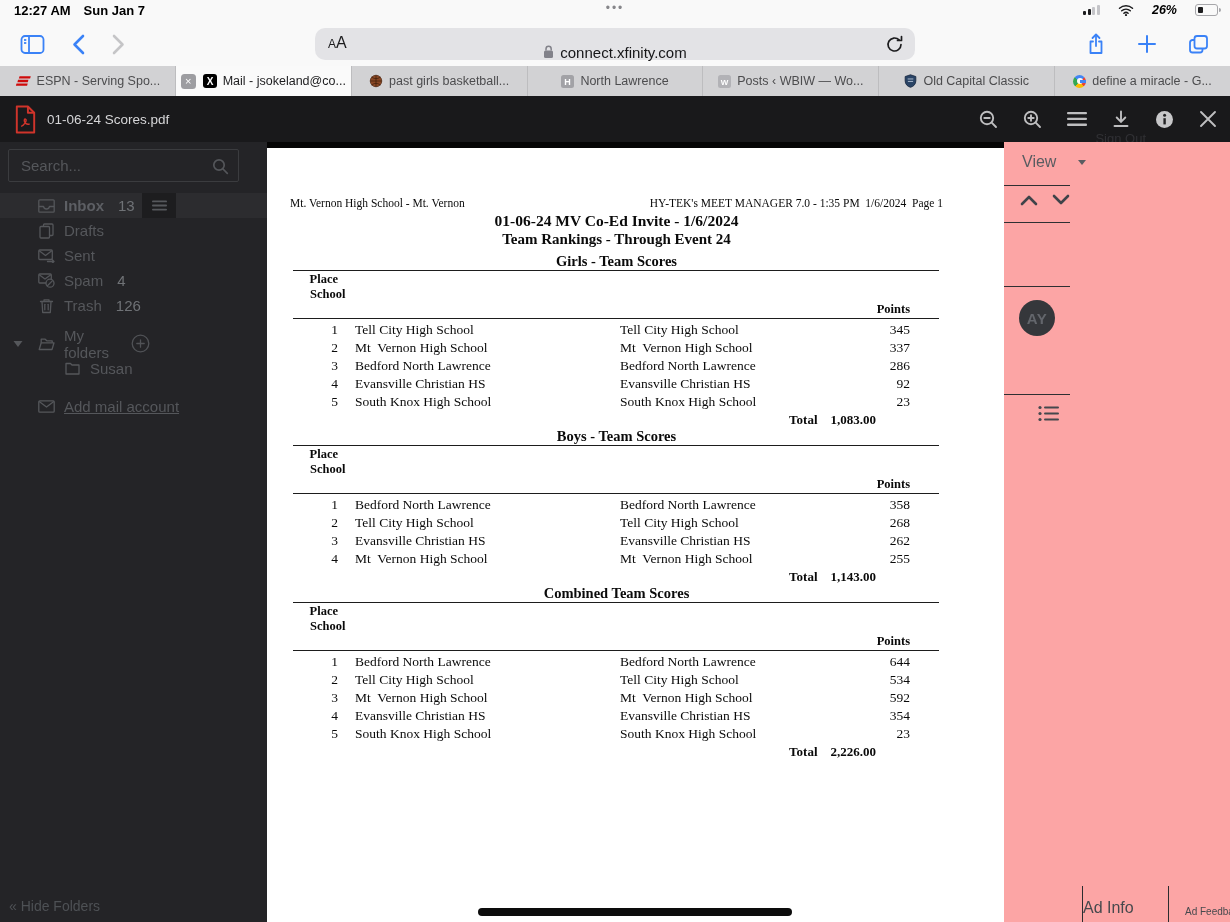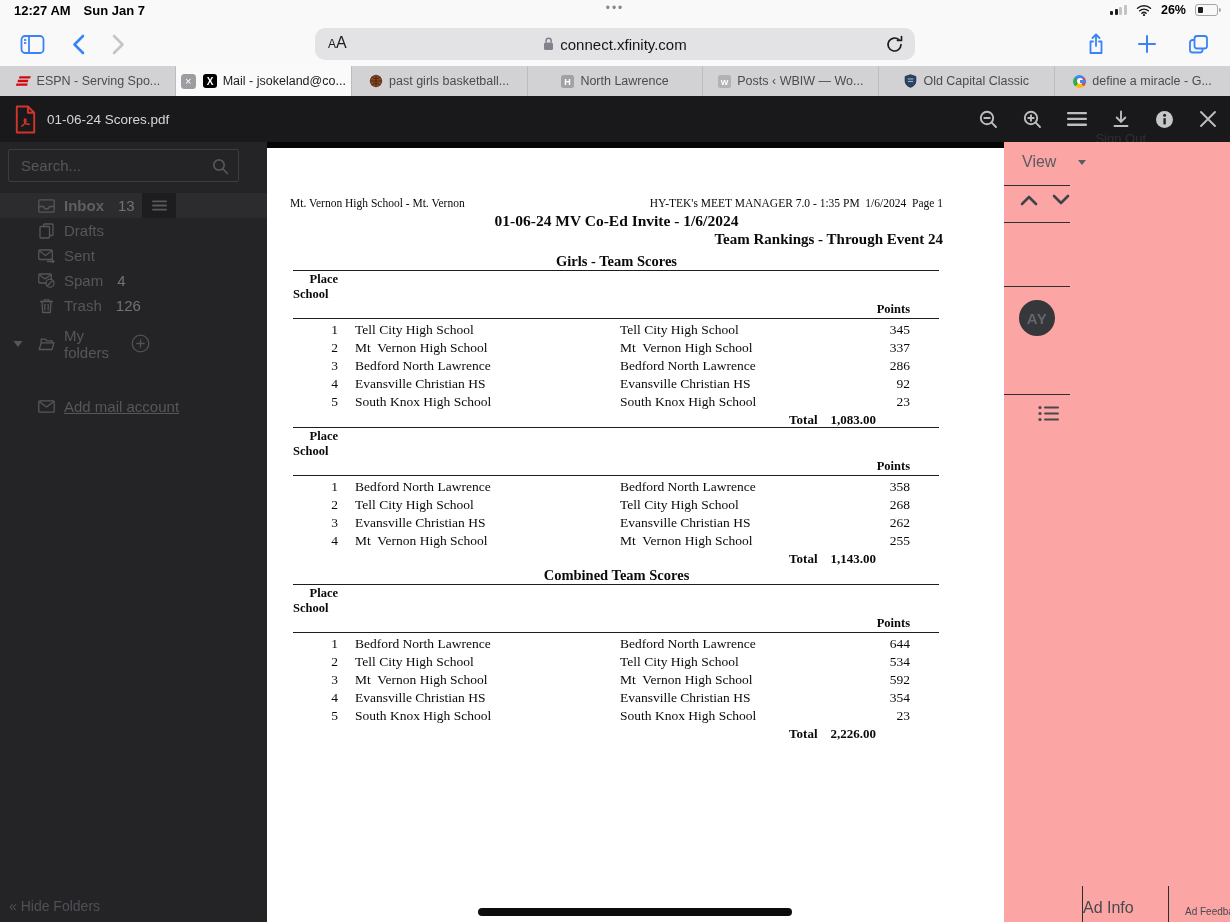--- a/index.html
+++ b/index.html
@@ -4,39 +4,39 @@
 <style>
   * { margin:0; padding:0; box-sizing:border-box; }
   html,body { width:1230px; height:922px; overflow:hidden; }
   body { font-family:"Liberation Sans", sans-serif; background:#000; }
   .screen { position:relative; width:1230px; height:922px; background:#000; }
 
   
   .status-bar { position:absolute; top:0; left:0; right:0; height:22px; background:#f9f9f9; }
   .sb-left { position:absolute; left:14px; top:3px; display:flex; gap:13px; font-size:13px; font-weight:600; color:#000; }
   .sb-dots { position:absolute; left:0; right:0; top:1px; text-align:center; font-size:12px; letter-spacing:2px; color:#86868a; }
-  .sb-right { position:absolute; right:10px; top:3px; display:flex; align-items:center; gap:9px; font-size:12.5px; font-weight:600; color:#000; }
+  .sb-right { position:absolute; right:10px; top:3px; display:flex; align-items:center; gap:18px; font-size:12.5px; font-weight:600; color:#000;font-style:italic; }
   .cell-bars { display:flex; align-items:flex-end; gap:1.5px; height:10px; }
   .cell-bars i { display:block; width:3px; border-radius:1px; background:#1c1c1e; }
   .cell-bars i:nth-child(1){height:4px;} .cell-bars i:nth-child(2){height:6px;}
   .cell-bars i:nth-child(3){height:8px;background:#c4c4c8;} .cell-bars i:nth-child(4){height:10px;background:#c4c4c8;}
   .batt { position:relative; width:23px; height:11.5px; border:1px solid #a6a6aa; border-radius:3px; margin-right:2px; }
   .batt-fill { position:absolute; left:1.5px; top:1.5px; bottom:1.5px; width:5px; background:#1c1c1e; border-radius:1px; }
   .batt::after { content:""; position:absolute; right:-4px; top:3px; width:2px; height:4px; background:#a6a6aa; border-radius:0 2px 2px 0; }
 
   
   .safari-bar { position:absolute; top:22px; left:0; right:0; height:44px; background:#f9f9f9; }
   .nav-left { position:absolute; left:20px; top:0; height:44px; display:flex; align-items:center; gap:27px; color:#3a82f7; }
   .nav-right { position:absolute; right:21px; top:0; height:44px; display:flex; align-items:center; gap:31px; color:#3a82f7; }
   .fwd { color:#c5c5c7; }
   .icn { display:inline-flex; align-items:center; justify-content:center; line-height:0; }
   .url-field { position:absolute; left:315px; top:6px; width:600px; height:32px; background:#e3e3e6; border-radius:10px; }
   .aa-btn { position:absolute; left:13px; top:6px; font-size:16px; color:#1c1c1e; }
   .aa-btn::first-letter { font-size:12px; }
-  .url-center { position:absolute; left:0; right:0; top:0; height:32px; display:flex; align-items:center; justify-content:center; gap:6px; font-size:15px; color:#161618; }
+  .url-center { position:absolute; left:0; right:0; top:8px; height:32px; display:flex; align-items:center; justify-content:center; gap:6px; font-size:15px; color:#161618; }
   .reload-btn { position:absolute; right:11px; top:7px; color:#1c1c1e; }
 
   
   .tab-bar { position:absolute; top:66px; left:0; right:0; height:30px; display:flex; background:#d2d2d4; }
   .tab { flex:1 1 0; min-width:0; display:flex; align-items:center; justify-content:center; gap:6px; font-size:12.5px; color:#4c4c4e; background:#d2d2d4; border-right:1px solid #bdbdbf; white-space:nowrap; overflow:hidden; }
   .tab:last-child { border-right:none; }
   .tab.active { background:#fafafa; color:#1c1c1e; }
   .tab-label { overflow:hidden; text-overflow:clip; }
   .tab-close { flex:none; width:15px; height:15px; border-radius:3.5px; background:#9d9da1; color:#fff; display:inline-flex; align-items:center; justify-content:center; font-size:11px; line-height:1; margin-right:1px; }
   .g-icon { position:relative; width:13px; height:13px; border-radius:50%;
@@ -95,29 +95,29 @@
   .ad-info { position:absolute; left:79px; bottom:5px; font-size:16px; color:#46494d; }
   .ad-feedback { position:absolute; left:181px; bottom:5px; font-size:10px; color:#46494d; }
 
   
   .page { position:absolute; left:0; top:6px; width:737px; bottom:0; background:#fff; }
   .doc { position:absolute; inset:0; font-family:"Liberation Serif", serif; color:#0a0a0a;border-radius:32px; }
   .doc-meta { display:flex; justify-content:space-between; padding:49px 61px 0 23px; font-size:11.5px; }
   .doc-meta span { white-space:pre; }
   .doc-body { padding:0 61px 0 23px; }
   .doc-title { text-align:center; font-size:15.5px; font-weight:700; line-height:19px; margin-top:2px; }
-  .doc-subtitle { text-align:right; font-size:15px; font-weight:700; line-height:19px; }
+  .doc-subtitle { text-align:center; font-size:15px; font-weight:700; line-height:19px; }
   .section:first-child { margin-top:3px; }
   .section + .section { margin-top:-2px; }
   .sec-heading { text-align:center; font-size:14.5px; font-weight:700; line-height:18px; }
   .tbl { margin-left:3px; width:646px; }
   .rule { height:0; border-top:1.7px solid #1d1d1d; }
   .thead { display:flex; font-weight:700; font-size:12.5px; line-height:15px; padding:1px 29px 1px 0;flex-direction:column; }
   .th-place { width:45px; text-align:right; }
-  .th-school { flex:1; }
+  .th-school { margin-left:17px; flex:1; }
   .th-points { text-align:right; }
   .rows { padding-top:2px; }
   .trow { display:flex; font-size:13.5px; line-height:18px; padding-right:29px; }
   .c-place { width:45px; text-align:right; }
   .c-school1 { width:265px; margin-left:17px; white-space:pre; }
   .c-school2 { flex:1; white-space:pre; }
   .c-points { min-width:60px; text-align:right; }
   .t-total { display:flex; justify-content:flex-end; gap:13px; font-weight:700; font-size:13px; line-height:18px; padding-right:63px; }
   .page-pill { position:absolute; left:211px; bottom:6px; width:314px; height:8px; border-radius:4px; background:#0c0c0c; }
 </style>
@@ -430,20 +430,30 @@
           </svg>
         </span>
         <span class="fh-label">My folders</span>
         <span class="icn fh-plus">
           <svg width="19" height="19" viewBox="0 0 19 19" fill="none" stroke="currentColor" stroke-width="1.3" stroke-linecap="round">
               <circle cx="9.5" cy="9.5" r="8.3"></circle>
               <path d="M9.5 5.8 V13.2 M5.8 9.5 H13.2"></path>
             </svg>
         </span>
       </div>
+      <div class="folder-children" id="folder-children">
+          <div class="frow">
+            <span class="icn">
+              <svg width="15" height="13" viewBox="0 0 15 13" fill="none" stroke="currentColor" stroke-width="1.3" stroke-linejoin="round">
+                <path d="M1 12 V1.5 H5.5 L7 3 H14 V12 Z"></path>
+              </svg>
+            </span>
+            <span>Susan</span>
+          </div>
+        </div>
 
       <div class="add-account">
         <span class="icn">
           <svg width="17" height="13" viewBox="0 0 17 13" fill="none" stroke="currentColor" stroke-width="1.3" stroke-linejoin="round">
               <rect x="0.8" y="0.8" width="15.4" height="11.4" rx="1"></rect>
               <path d="M1.2 1.5 L8.5 7 L15.8 1.5"></path>
             </svg>
         </span>
         <span class="lbl">Add mail account</span>
       </div>
@@ -504,20 +514,21 @@
                         <span class="c-points">23</span>
                       </div>
                     </div>
                     <div class="t-total">
                       <span>Total</span>
                       <span>1,083.00</span>
                     </div>
                   </div>
                 </div>
                 <div class="section">
+                  <div class="sec-heading">Boys - Team Scores</div>
                   <div class="tbl">
                     <div class="rule"></div>
                     <div class="thead">
                       <span class="th-place">Place</span>
                       <span class="th-school">School</span>
                       <span class="th-points">Points</span>
                     </div>
                     <div class="rule"></div>
                     <div class="rows">
                       <div class="trow">

